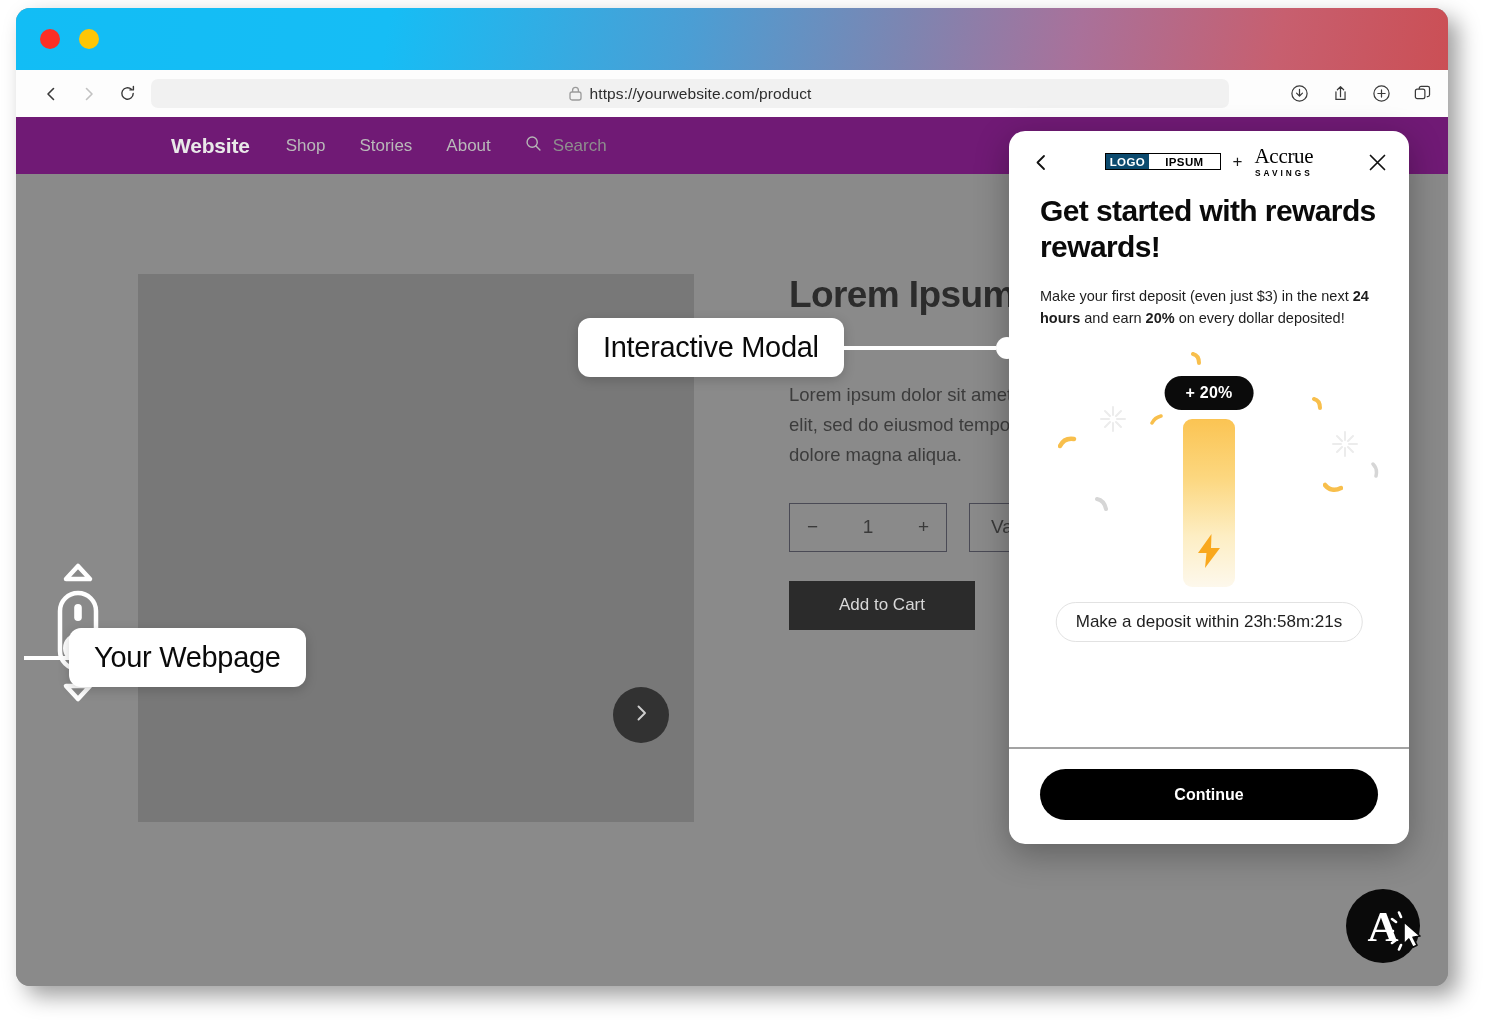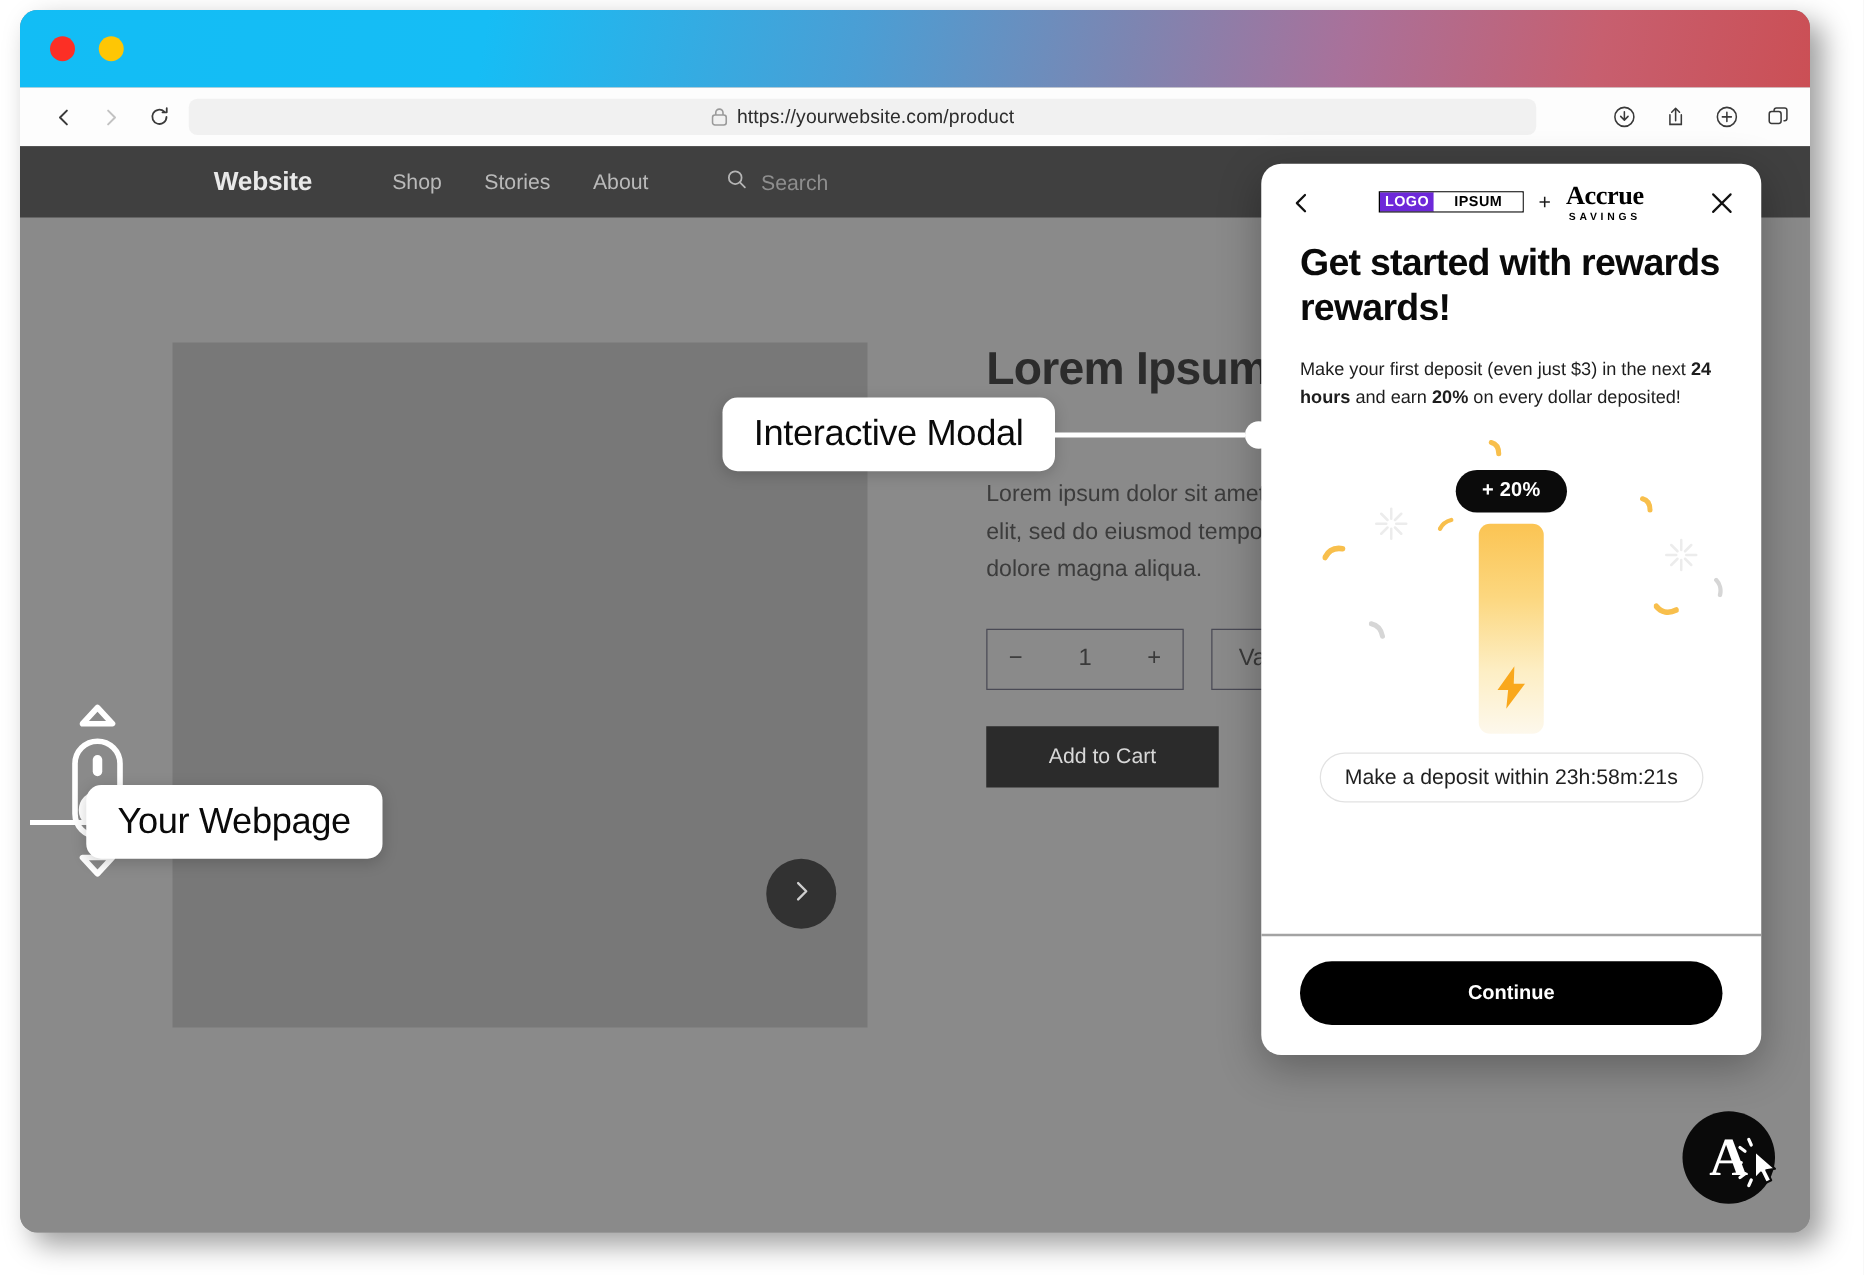--- a/index.html
+++ b/index.html
@@ -55,25 +55,24 @@
     gap: 7px;
   }
   #url-text { font-size: 15.5px; color: #2d2d2d; letter-spacing: 0.1px; }
   .tb-right { position: absolute; right: 16px; display: flex; align-items: center; gap: 21px; }
   .tb-right .nav-icon { width: 20px; height: 20px; }
 
   
   #website { position: relative; height: calc(978px - 62px - 47px); background: #8a8a8a; }
 
   #site-nav {
-    height: 57px; background: #404040;
+    height: 57px; background: #701a75;
     display: flex; align-items: center;
     padding: 0 36px 0 155px;
     position: relative;
-    gap: 28px;
   }
   #brand { color: #e9e9e9; font-size: 21px; font-weight: bold; letter-spacing: -0.2px; }
   #nav-links { display: flex; align-items: center; gap: 34px; margin-left: 36px; }
   .nav-link { color: #b9b9b9; font-size: 17px; }
   #nav-search { display: flex; align-items: flex-end; gap: 11px; margin-left: 34px; }
   #nav-search .srch-label { color: #8e8e8e; font-size: 17px; }
   #nav-right { position: absolute; right: 108px; display: flex; align-items: center; gap: 12px; }
   #cart-count { color: #cdcdcd; font-size: 17px; }
   #login-link { color: #cdcdcd; font-size: 17px; margin-left: 15px; }
 
@@ -124,25 +123,25 @@
   #modal-header {
     height: 62px; display: flex; align-items: center;
     padding: 0 17px; position: relative; flex: none;
   }
   #modal-back, #modal-close {
     width: 30px; height: 30px; display: flex;
     align-items: center; justify-content: center;
   }
   #modal-logos { flex: 1; display: flex; align-items: center; justify-content: center; gap: 12px; }
   .logo-ipsum { display: flex; height: 17px; border: 1.5px solid #000; font-size: 11.5px; font-weight: bold; letter-spacing: 0.4px; }
-  .logo-ipsum .li-a { background: #6d28d9; color: #fff; padding: 0 4px; display: flex; align-items: center; }
+  .logo-ipsum .li-a { background: #0c4a6e; color: #fff; padding: 0 4px; display: flex; align-items: center; }
   .logo-ipsum .li-b { background: #fff; color: #000; padding: 0 16px; display: flex; align-items: center; }
   .plus-sign { font-size: 17px; color: #1a1a1a; font-weight: 300; }
   .accrue-logo { text-align: center; line-height: 1; }
-  .accrue-logo .a1 { font-family: "Liberation Serif", serif; font-size: 21px; font-weight: bold; letter-spacing: -0.3px; color: #000; }
+  .accrue-logo .a1 { font-family: "Liberation Serif", serif; font-size: 21px; font-weight: normal; letter-spacing: -0.3px; color: #000; }
   .accrue-logo .a2 { font-size: 8.3px; font-weight: bold; letter-spacing: 3px; color: #000; margin-top: 2px; }
 
   #modal-body { padding: 0 31px; flex: 1; display: flex; flex-direction: column; min-height: 0; }
   #modal-title { font-size: 30px; font-weight: bold; line-height: 1.2; color: #0a0a0a; letter-spacing: -0.6px; }
   #modal-sub { font-size: 14.5px; line-height: 1.55; color: #1d1d1d; margin-top: 20px; }
   #modal-sub b { font-weight: bold; }
 
   #illustration { position: relative; flex: 1; min-height: 0; margin-top: 4px; }
   #badge-20 {
     position: absolute; left: 50%; top: 42px; transform: translateX(-50%);

